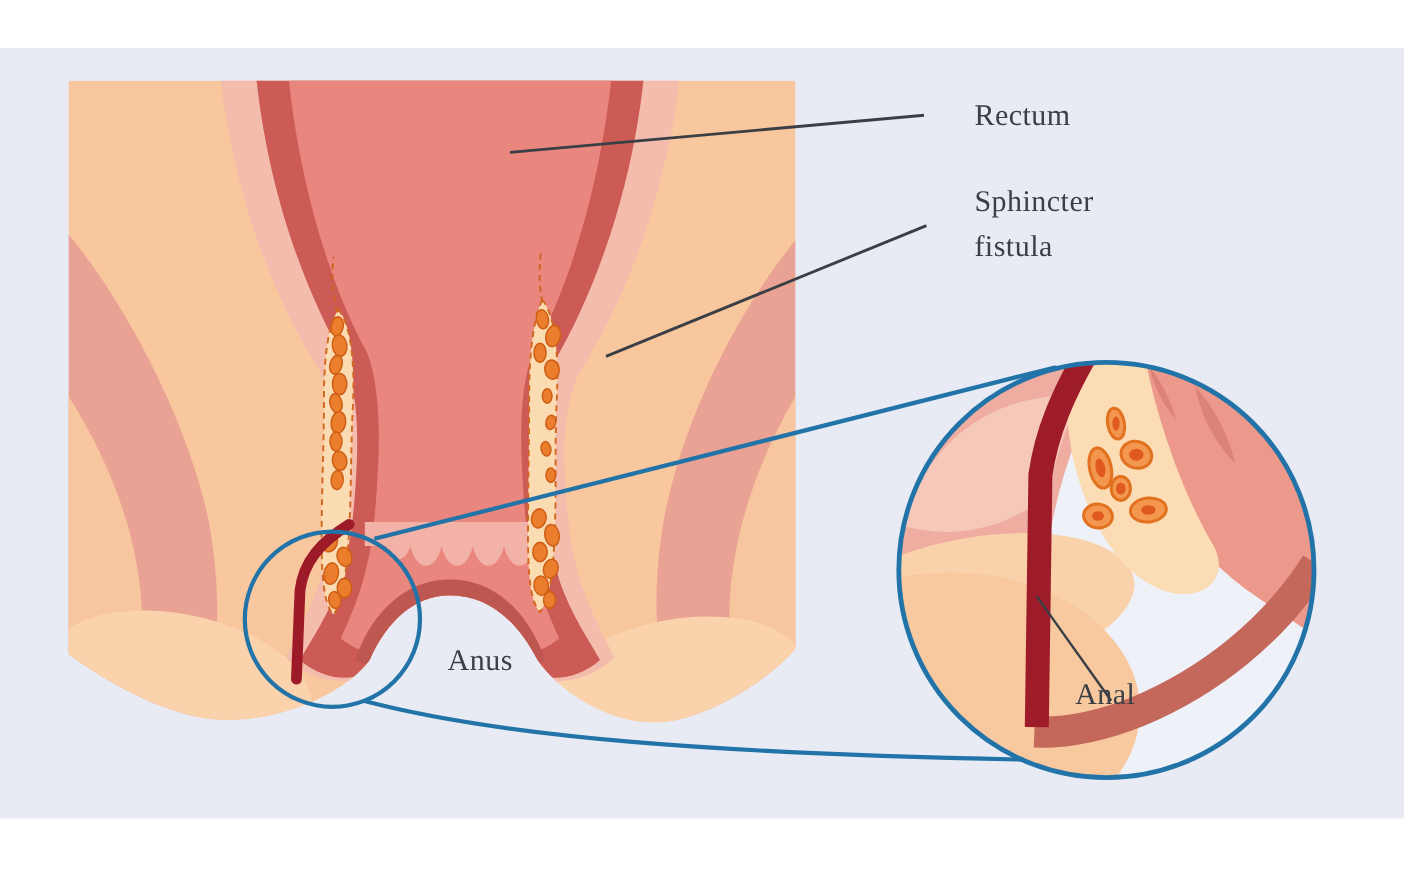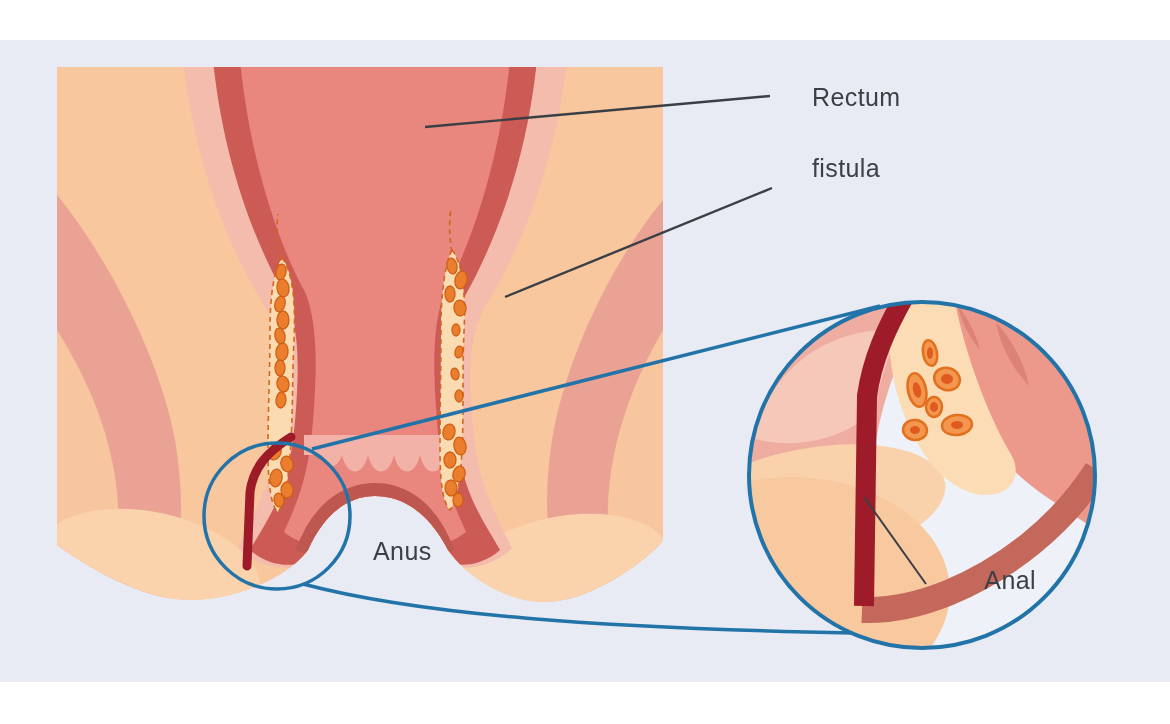--- a/index.html
+++ b/index.html
@@ -1,27 +1,27 @@
 <!DOCTYPE html>
 <html><head>
 <meta charset="utf-8">
 <style>
   html,body{margin:0;padding:0;background:#ffffff;}
   .stage{
     position:relative;width:1170px;height:724px;background:#ffffff;overflow:hidden;
-    font-family:Liberation Sans, sans-serif;
+    font-family:Liberation Serif, serif;
   }
   .canvas-bg{position:absolute;left:0;top:40px;width:1170px;height:642px;background:#e8ebf4;}
   svg.art{position:absolute;left:0;top:0;width:1170px;height:724px;}
   .lbl{
     position:absolute;color:#3b4046;font-size:25px;letter-spacing:0.4px;
     font-weight:400;white-space:nowrap;line-height:28px;
   }
   .lbl-sphincter{line-height:37px;}
-  .lbl-fistula{width:140px;text-align:right;line-height:32px;white-space:normal;}
+  .lbl-fistula{width:140px;text-align:left;line-height:32px;white-space:normal;}
 </style>
 </head>
 <body>
 
 <div class="stage">
 
   <div class="canvas-bg"></div>
 
   <svg class="art" viewBox="0 0 1170 724">
     <defs>
@@ -198,20 +198,21 @@
 
     <g fill="none" stroke="#3a3f45" stroke-width="2.4">
       <path d="M425,127 L770,96"></path>
       <path d="M505,297 L772,188"></path>
     </g>
   </svg>
 
   <div class="lbl" style="left:812px;top:83px;">Rectum</div>
 
   <div class="lbl lbl-sphincter" style="left:812px;top:150px;">
+    <div>Sphincter</div>
     <div>fistula</div>
   </div>
 
   <div class="lbl" style="left:355px;top:537px;margin-left:18px;">Anus</div>
 
   <div class="lbl lbl-fistula" style="left:896px;top:564px;">
     <div>Anal</div>
   </div>
 
 </div>

